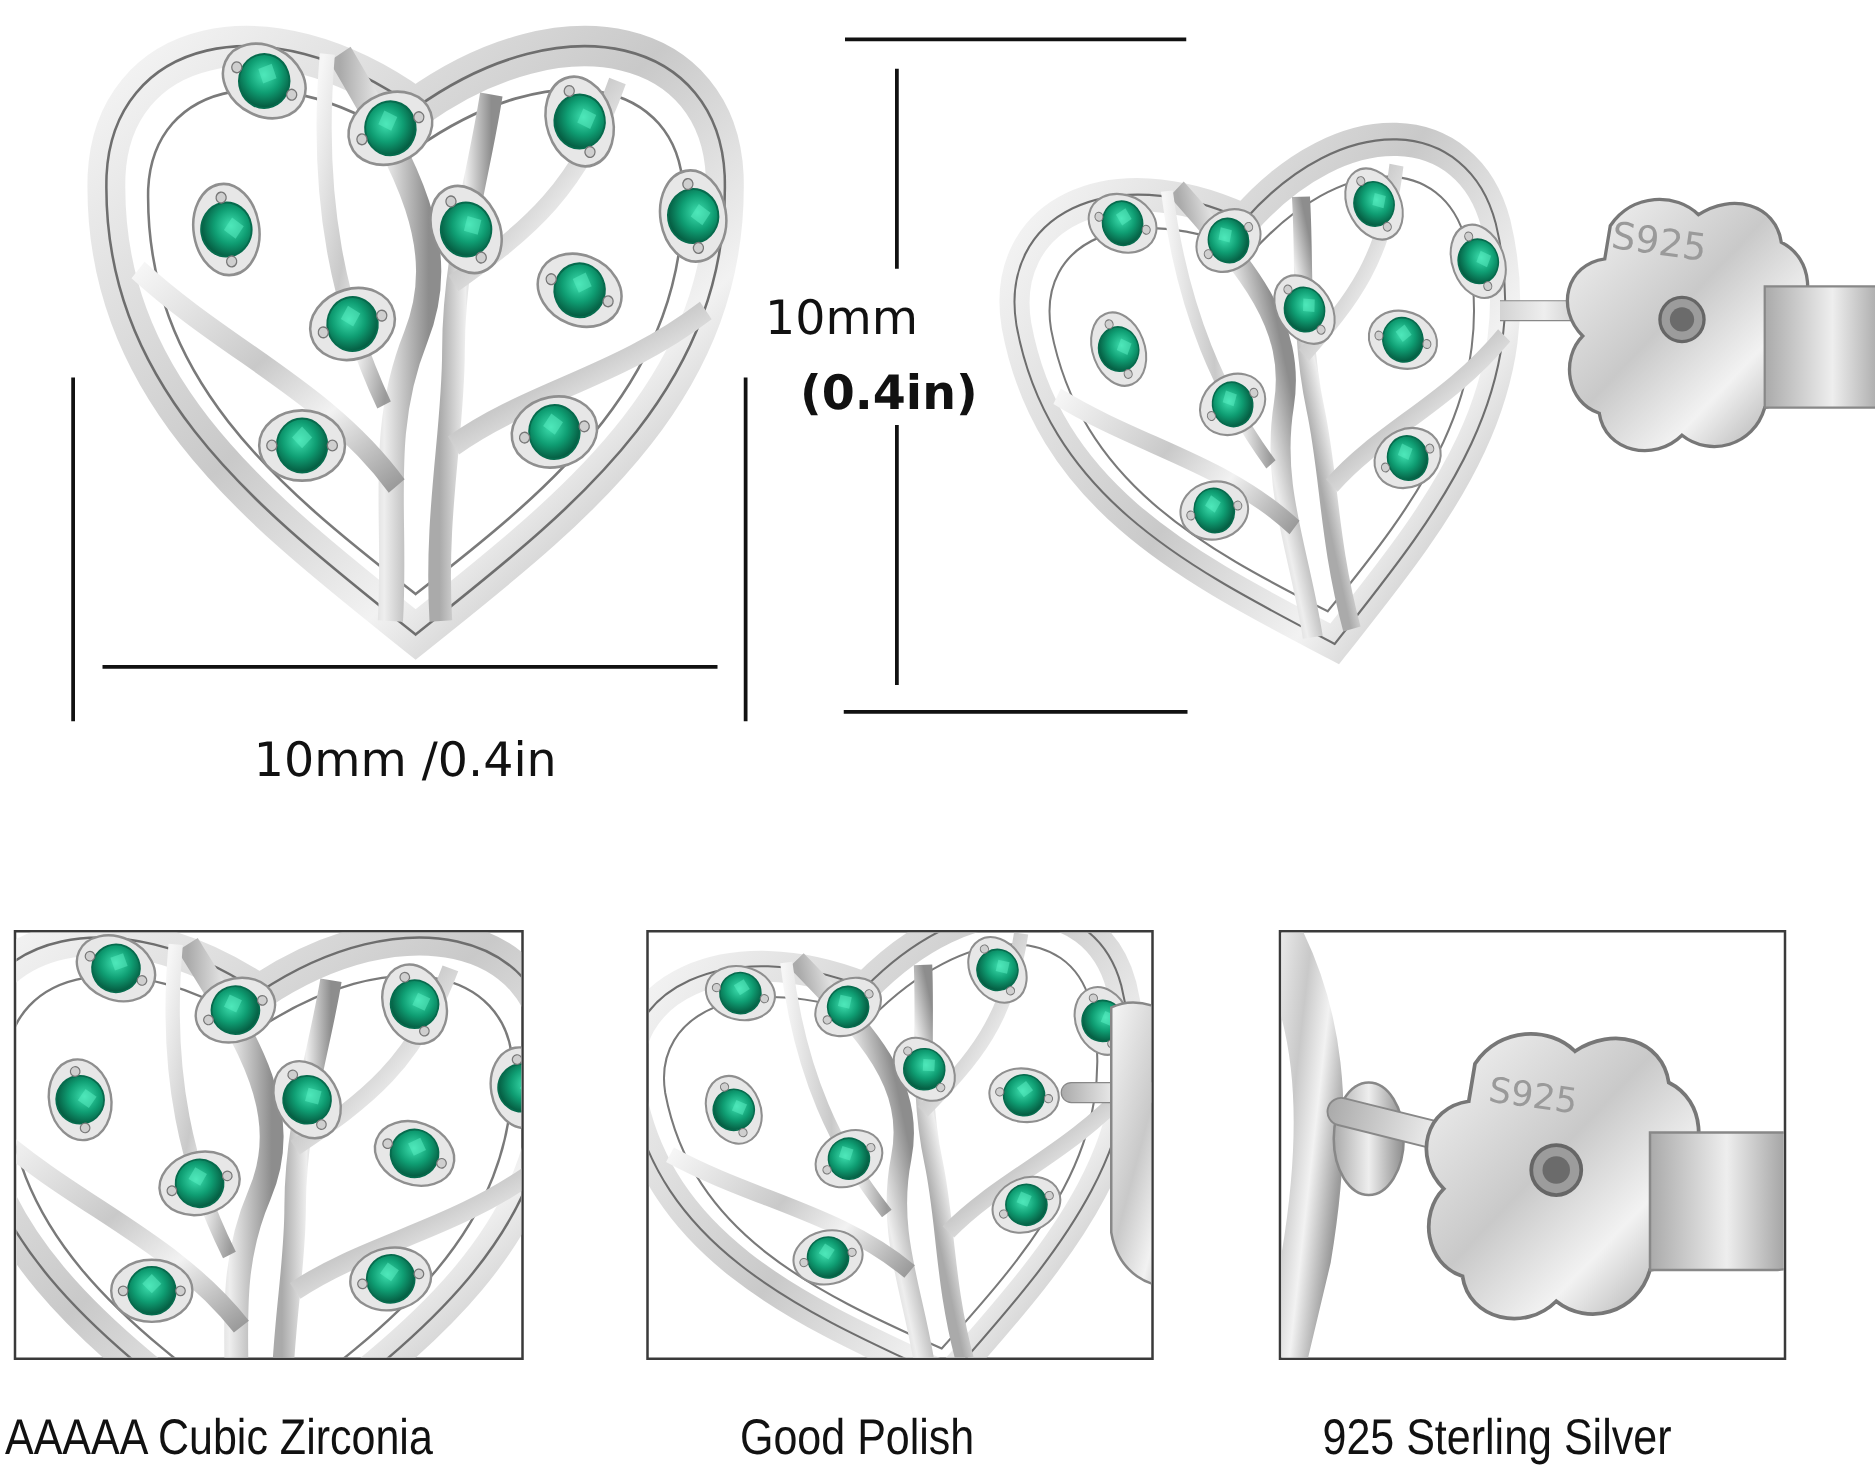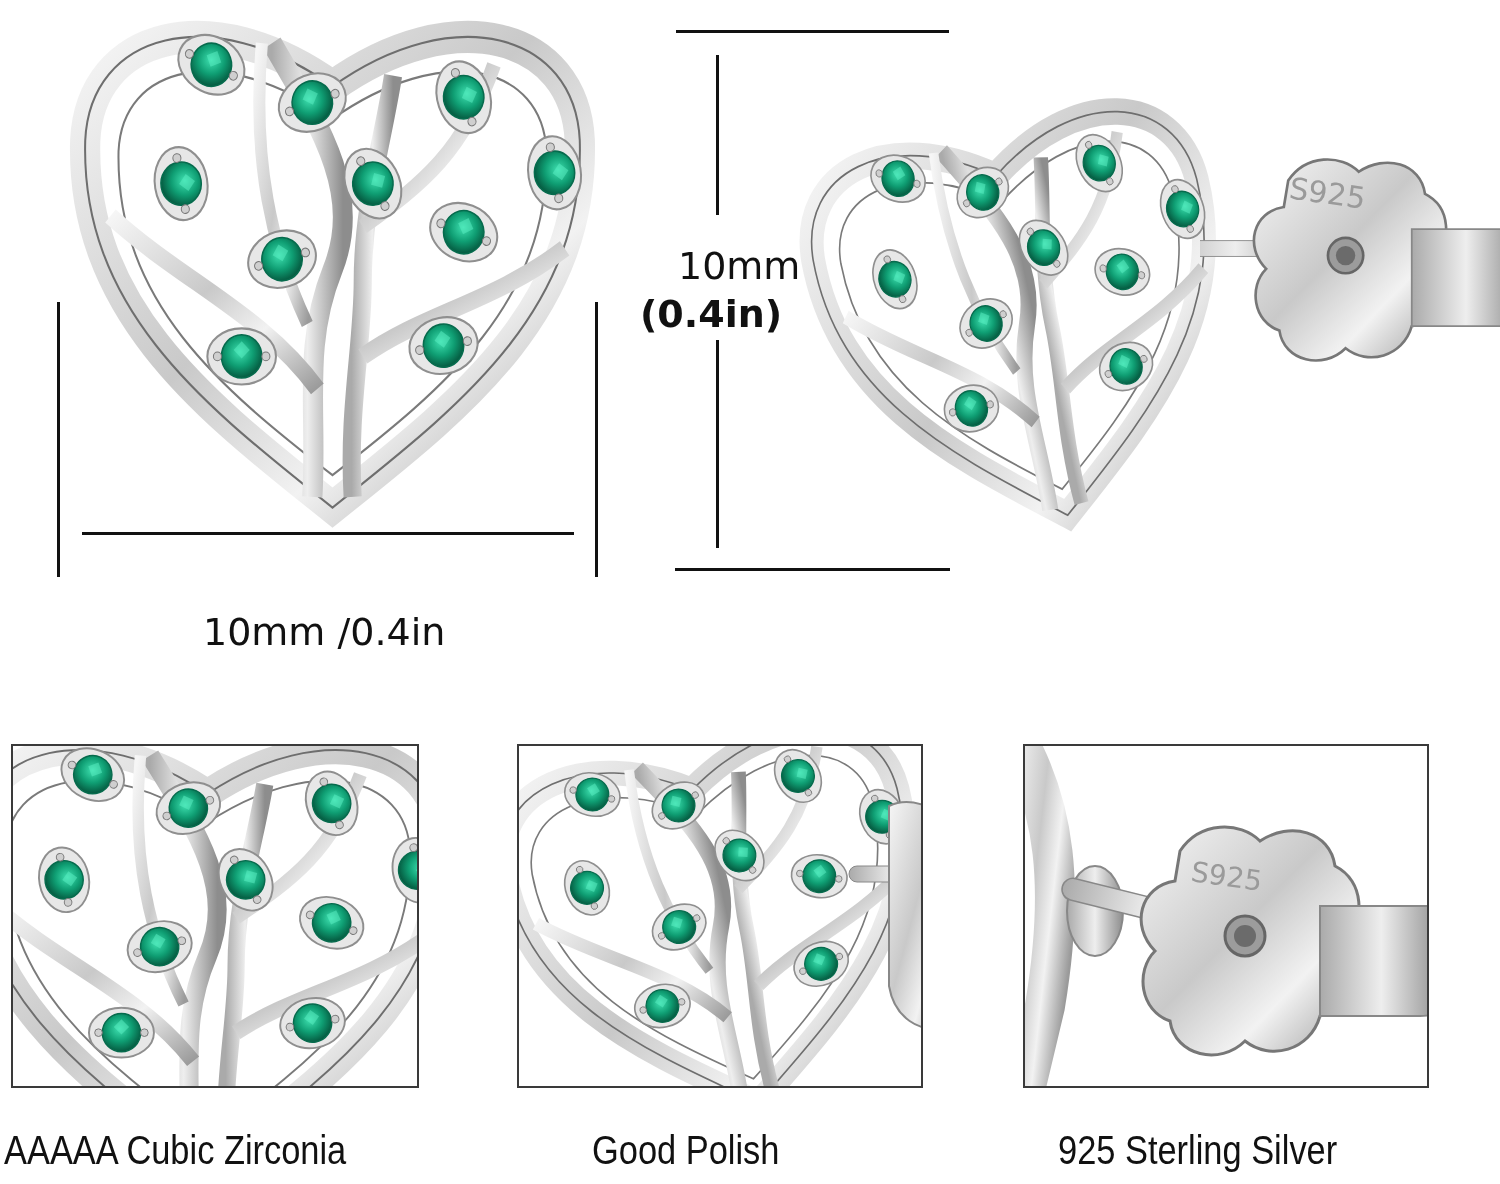--- a/index.html
+++ b/index.html
@@ -81,42 +81,42 @@
 
 <div class="abs" style="left:60px; top:0px; width:545px; height:540px;">
   <svg width="545" height="540" viewBox="0 0 540 500" preserveAspectRatio="none">
     <use href="#heartTree"></use>
   </svg>
 </div>
 
 <div class="dim-line" style="left:82px; top:532px; width:492px; height:3px;"></div>
 <div class="dim-line" style="left:57px; top:302px; width:3px; height:275px;"></div>
 <div class="dim-line" style="left:595px; top:302px; width:3px; height:275px;"></div>
-<div class="dim-label" style="left:203px; top:610px;">10mm /0.4in</div>
+<div class="dim-label" style="left:203px; top:586px;">10mm /0.4in</div>
 
 <div class="abs" style="left:775px; top:60px; width:480px; height:500px;">
   <svg width="480" height="500" viewBox="0 0 540 500">
     <g transform="translate(40,10) rotate(-12 270 250) scale(0.9 1)">
       <use href="#heartTree"></use>
     </g>
   </svg>
 </div>
 <div class="abs" style="left:1200px; top:110px; width:300px; height:300px;">
   <svg width="300" height="300" viewBox="0 0 340 260">
     <rect x="-60" y="108" width="200" height="18" rx="9" fill="url(#silverDark)" stroke="#888"></rect>
     <use href="#earBack" transform="translate(40,0)"></use>
     <text x="100" y="60" font-size="34" fill="#9a9a9a" font-family="DejaVu Sans, sans-serif" transform="rotate(8 100 60)">S925</text>
   </svg>
 </div>
 
 <div class="dim-line" style="left:676px; top:30px; width:273px; height:3px;"></div>
 <div class="dim-line" style="left:675px; top:568px; width:275px; height:3px;"></div>
 <div class="dim-line" style="left:716px; top:55px; width:3px; height:160px;"></div>
 <div class="dim-line" style="left:716px; top:340px; width:3px; height:208px;"></div>
-<div class="dim-label" style="left:678px; top:232px;margin-top:12px;">10mm</div>
+<div class="dim-label" style="left:612px; top:232px;">10mm</div>
 <div class="dim-label" style="left:640px; top:292px;font-weight:bold;">(0.4in)</div>
 
 <div class="frame" style="left:11px; top:744px; width:408px; height:344px;">
   <svg width="408" height="344" viewBox="70 30 420 360">
     <use href="#heartTree"></use>
   </svg>
 </div>
 <div class="caption" style="left:4px;">AAAAA Cubic Zirconia</div>
 
 <div class="frame" style="left:517px; top:744px; width:406px; height:344px;">

